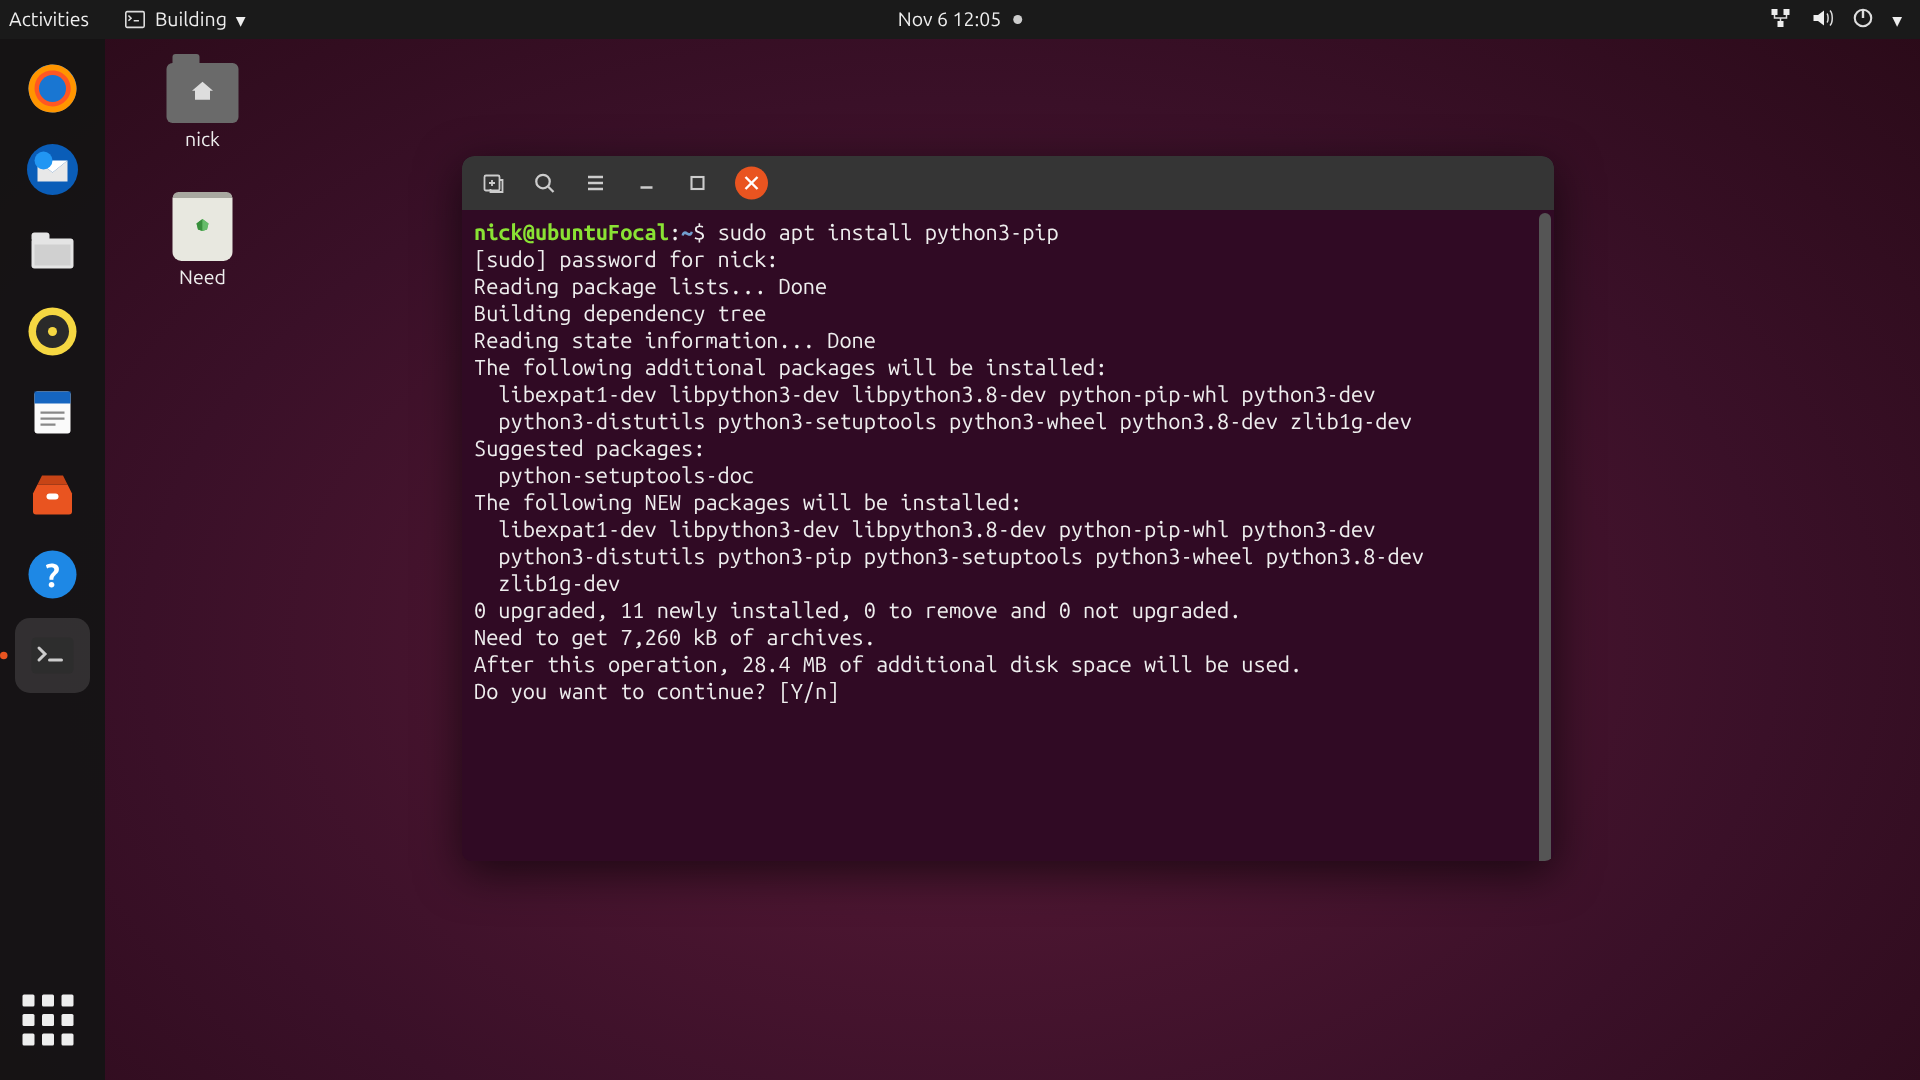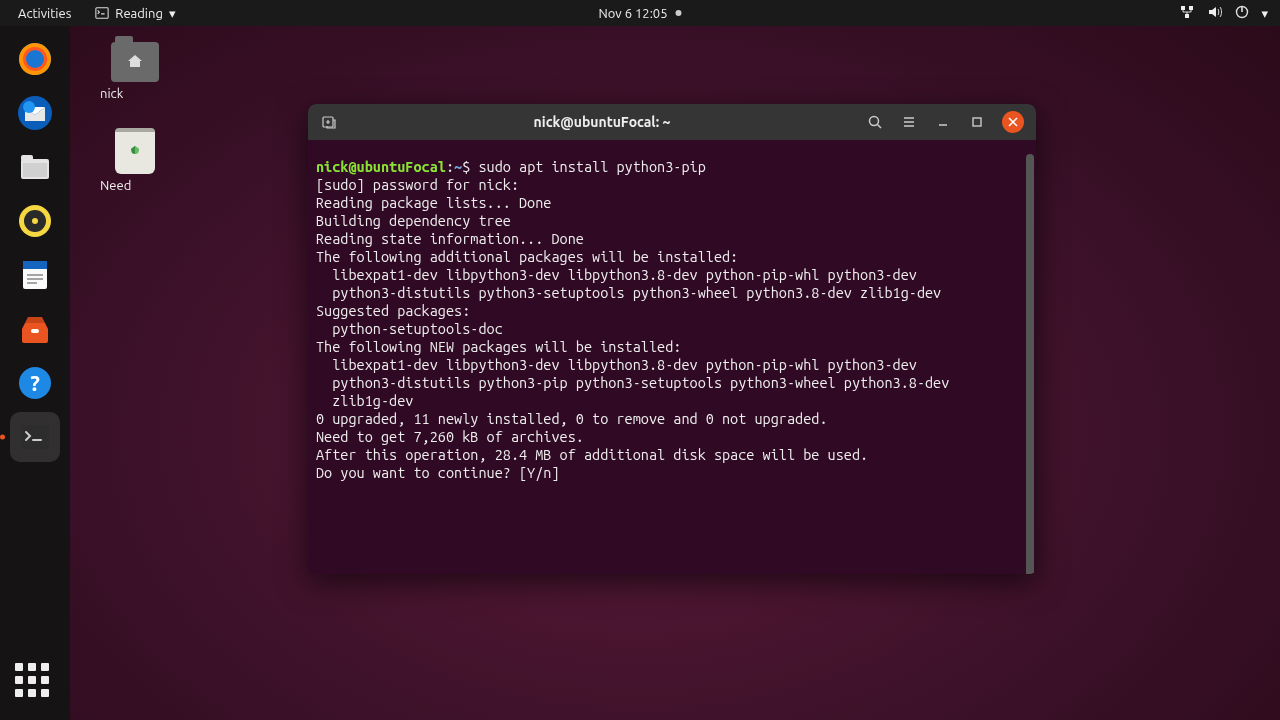--- a/index.html
+++ b/index.html
@@ -7,81 +7,81 @@
   width:1280px; height:720px;
   background: radial-gradient(ellipse at 50% 60%, #5a1d3a 0%, #4a1530 30%, #3a1028 60%, #2a0a18 100%);
   font-family: Ubuntu, "Segoe UI", sans-serif;
   overflow:hidden; position:relative; color:#ddd;
 }
 .topbar {
   position:absolute; top:0; left:0; right:0; height:26px;
   background:#1a1a1a; display:flex; align-items:center; color:#eee; font-size:13px;
   z-index:100;
 }
-.topbar .left { display:flex; align-items:flex-start; gap:12px; padding-left:12px; }
+.topbar .left { display:flex; align-items:flex-start; gap:12px; }
 .topbar .center { position:absolute; left:50%; transform:translateX(-50%); display:flex; align-items:center; gap:8px; }
 .topbar .right { margin-left:auto; display:flex; align-items:center; gap:12px; padding-right:12px; }
 .tb-item { cursor:pointer; padding:2px 6px; }
 .tb-term { display:flex; align-items:center; gap:6px; }
 .tb-icon { width:14px; height:14px; display:inline-block; }
 .dock {
   position:absolute; top:26px; left:0; bottom:0; width:70px;
   background:rgba(20,20,20,0.94); display:flex; flex-direction:column; align-items:center;
   padding-top:8px; gap:4px; z-index:50;
 }
 .dock-item {
   width:50px; height:50px; border-radius:10px; display:flex; align-items:center; justify-content:center;
   cursor:pointer; position:relative;
 }
 .dock-item.active { background:rgba(255,255,255,0.12); }
 .dock-item.active::before { content:""; position:absolute; left:-10px; top:50%; transform:translateY(-50%); width:5px; height:5px; background:#e95420; border-radius:50%; }
 .dock-spacer { flex:1; }
 .apps-grid { width:40px; height:40px; display:grid; grid-template-columns:repeat(3,8px); grid-template-rows:repeat(3,8px); gap:5px; }
 .apps-grid div { background:#eee; border-radius:1px; }
 .desktop-icon {
-  position:absolute; width:70px; text-align:left; color:#eee; font-size:13px; cursor:pointer;
+  position:absolute; width:70px; text-align:center; color:#eee; font-size:13px; cursor:pointer;
 }
 .di-folder { width:48px; height:40px; margin:0 auto 4px; background:#6a6a6a; border-radius:4px; position:relative; }
 .di-folder::before { content:""; position:absolute; top:-6px; left:4px; width:18px; height:8px; background:#6a6a6a; border-radius:2px 2px 0 0; }
 .di-home-icon { position:absolute; top:50%; left:50%; transform:translate(-50%,-50%); color:#ddd; }
 .di-trash { width:40px; height:46px; margin:0 auto 4px; background:#e8e8e0; border-radius:4px 4px 6px 6px; position:relative; border-top:4px solid #a8a8a0; }
 .di-trash svg { position:absolute; top:50%; left:50%; transform:translate(-50%,-50%); }
 .termwin {
   position:absolute; top:104px; left:308px; width:728px; height:470px;
   background:#300a24; border-radius:8px 8px 6px 6px; box-shadow:0 8px 30px rgba(0,0,0,0.6);
   display:flex; flex-direction:column; overflow:hidden;
 }
 .termhdr {
   height:36px; background:#353535; display:flex; align-items:center; padding:0 6px; gap:4px;
   border-radius:8px 8px 0 0;
 }
 .termhdr .title { flex:1; text-align:center; color:#eee; font-size:14px; font-weight:600; }
 .hbtn { width:30px; height:30px; border-radius:5px; display:flex; align-items:center; justify-content:center; cursor:pointer; color:#ddd; }
 .hbtn.close { background:#e95420; border-radius:50%; width:22px; height:22px; margin:0 6px; }
 .termbody {
   flex:1; padding:6px 8px; font-family:"Ubuntu Mono","DejaVu Sans Mono",monospace; font-size:14.5px; line-height:18px;
-  color:#eee; white-space:pre; overflow:hidden; position:relative;margin-top:12px;
+  color:#eee; white-space:pre; overflow:hidden; position:relative;
 }
 .termbody .scrollbar { position:absolute; right:2px; top:2px; width:8px; height:440px; background:#555; border-radius:4px; }
 .prompt-user { color:#8ae234; font-weight:bold; }
 .prompt-path { color:#729fcf; font-weight:bold; }
 .icon-svg { fill:currentColor; }
 </style>
 </head>
 <body>
 
 <div class="topbar">
   <div class="left">
     <span class="tb-item">Activities</span>
     <span class="tb-item tb-term">
       <svg class="tb-icon" viewBox="0 0 16 16">
           <rect x="1" y="2" width="14" height="12" rx="1" fill="none" stroke="#ddd" stroke-width="1.2"></rect>
           <path d="M3 5l2 2-2 2M7 9h4" stroke="#ddd" stroke-width="1.2" fill="none"></path>
         </svg>
-      <span>Reading</span>
+      <span>Building</span>
       <span>▾</span>
     </span>
   </div>
   <div class="center">
     <span>Nov 6  12:05</span>
     <span style="width:6px;height:6px;background:#ccc;border-radius:50%;display:inline-block"></span>
   </div>
   <div class="right">
     <span><svg width="16" height="14" viewBox="0 0 16 14" class="icon-svg">
           <rect x="2" y="1" width="4" height="4"></rect>
@@ -197,21 +197,20 @@
 
 <div class="termwin">
   <div class="termhdr">
     <div class="hbtn">
         <svg width="16" height="16" viewBox="0 0 16 16">
           <rect x="2" y="3" width="10" height="10" rx="1" fill="none" stroke="#ccc" stroke-width="1.2"></rect>
           <path d="M12 6h2v8H6v-2" fill="none" stroke="#ccc" stroke-width="1.2"></path>
           <path d="M5 8h4M7 6v4" stroke="#ccc" stroke-width="1.2"></path>
         </svg>
       </div>
-    <div class="title">nick@ubuntuFocal: ~</div>
     <div class="hbtn">
         <svg width="16" height="16" viewBox="0 0 16 16">
           <circle cx="7" cy="7" r="4.5" fill="none" stroke="#ccc" stroke-width="1.5"></circle>
           <line x1="10.5" y1="10.5" x2="14" y2="14" stroke="#ccc" stroke-width="1.5"></line>
         </svg>
       </div>
     <div class="hbtn">
         <svg width="16" height="16" viewBox="0 0 16 16">
           <line x1="3" y1="4" x2="13" y2="4" stroke="#ccc" stroke-width="1.6"></line>
           <line x1="3" y1="8" x2="13" y2="8" stroke="#ccc" stroke-width="1.6"></line>

